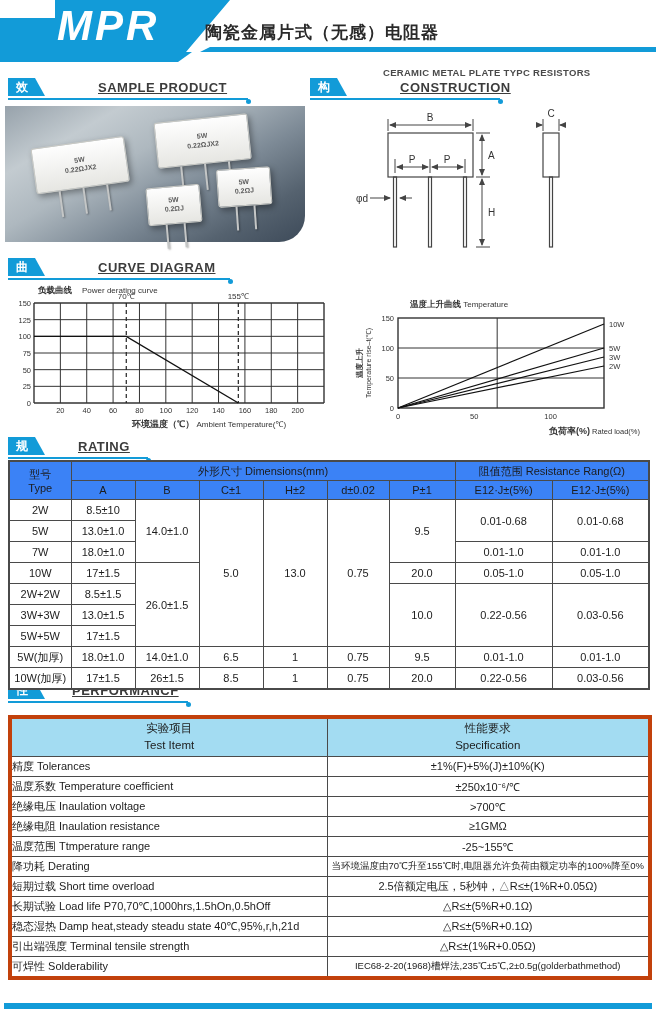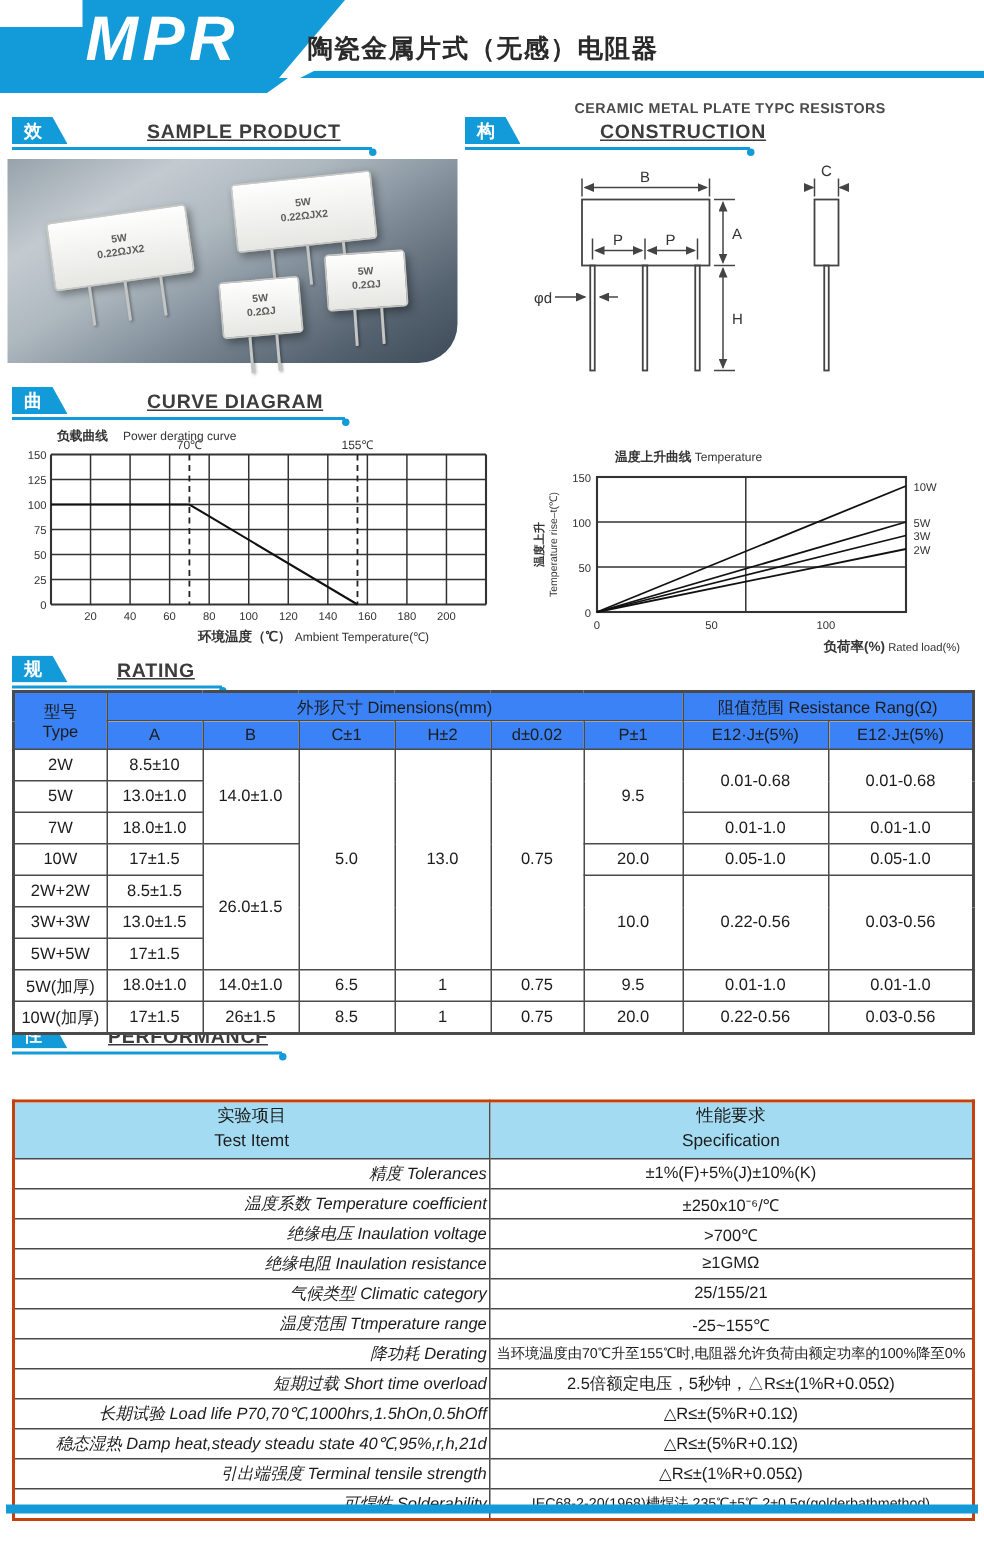--- a/index.html
+++ b/index.html
@@ -51,24 +51,24 @@
   .construction-svg{position:absolute;left:330px;top:103px;}
   .chart1{position:absolute;left:8px;top:281px;}
   .chart2{position:absolute;left:352px;top:293px;}
 
   
   table{border-collapse:collapse;table-layout:fixed;}
   th,td{border:1px solid #4a4a4a;text-align:center;overflow:hidden;white-space:nowrap;}
   .rating{position:absolute;left:8px;top:460px;width:640px;border:2px solid #4a4a4a;font-size:11px;}
   .rating th{background:#3b82f6;font-weight:normal;font-size:11px;height:16px;color:#1c1c1c;}
   .rating td{height:18px;background:#fff;color:#1c1c1c;}
-  .perf{position:absolute;left:8px;top:733px;width:640px;border:2px solid #c2410c;font-size:11px;}
+  .perf{position:absolute;left:8px;top:715px;width:640px;border:4px solid #c2410c;font-size:11px;}
   .perf th{background:#A3DCF2;font-weight:normal;font-size:11.5px;height:18px;line-height:1.5;color:#1c1c1c;}
   .perf td{height:17px;color:#1c1c1c;}
-  .perf td.item{text-align:right;padding-left:0;font-style:italic;}
+  .perf td.item{text-align:left;padding-left:0;}
   .perf td.small{font-size:9.5px;}
 </style>
 </head>
 <body>
 
 <div id="page">
 
   <div class="logo-shape"></div>
   <div class="logo-text">MPR</div>
   <div class="title-cn">陶瓷金属片式（无感）电阻器</div>
@@ -401,24 +401,20 @@
         </tr>
         <tr>
           <td class="item">绝缘电压 Inaulation voltage</td>
           <td>&gt;700℃</td>
         </tr>
         <tr>
           <td class="item">绝缘电阻 Inaulation resistance</td>
           <td>≥1GMΩ</td>
         </tr>
         <tr>
-          <td class="item">气候类型 Climatic category</td>
-          <td>25/155/21</td>
-        </tr>
-        <tr>
           <td class="item">温度范围 Ttmperature range</td>
           <td>-25~155℃</td>
         </tr>
         <tr>
           <td class="item">降功耗 Derating</td>
           <td class="small">当环境温度由70℃升至155℃时,电阻器允许负荷由额定功率的100%降至0%</td>
         </tr>
         <tr>
           <td class="item">短期过载 Short time overload</td>
           <td>2.5倍额定电压，5秒钟，△R≤±(1%R+0.05Ω)</td>

